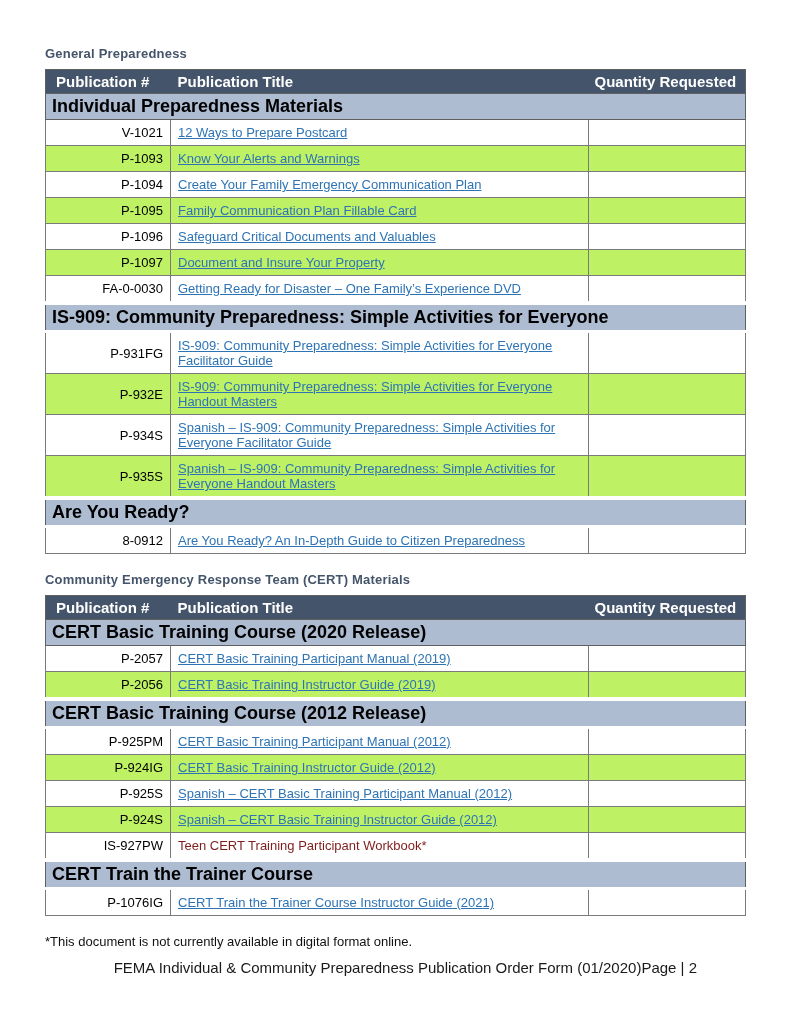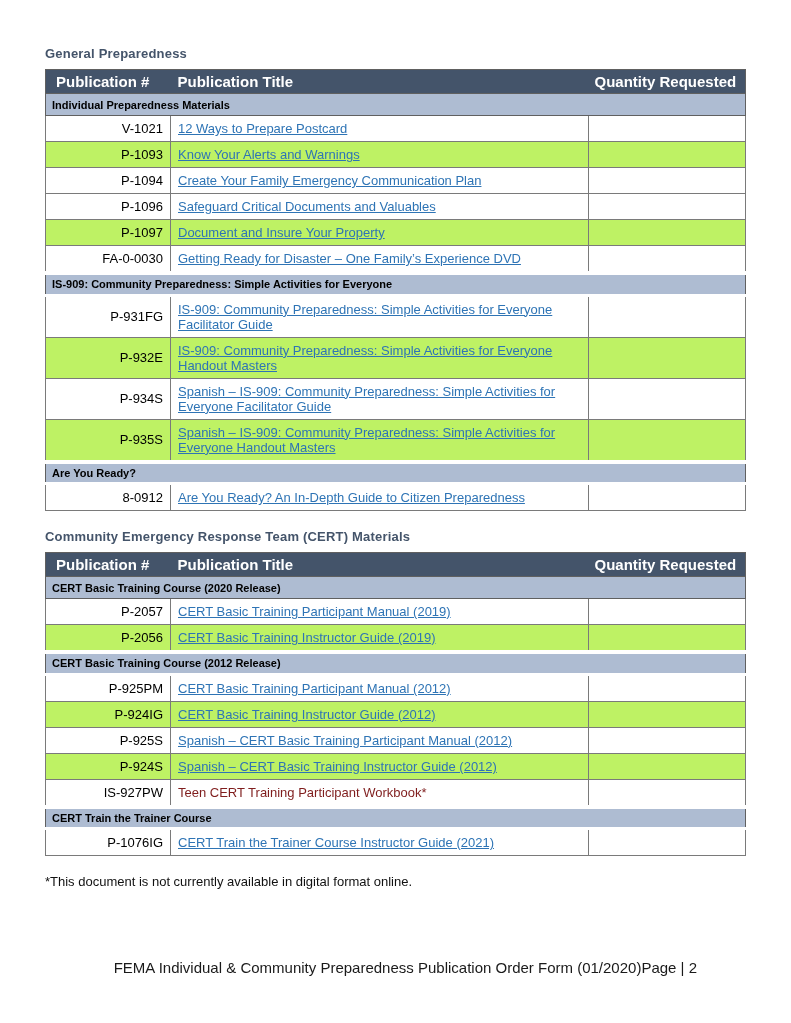--- a/index.html
+++ b/index.html
@@ -45,21 +45,21 @@
     padding: 3px 6px;
     text-align: left;
     border: none;
   }
   tr.header-row th.h-pub   { padding-left: 10px; }
   tr.header-row th.h-title { padding-left: 7px; }
   tr.header-row th.h-qty   { text-align: left; padding-right: 8px; }
 
   tr.section-row td {
     background: #AEBCD2;
-    font-size: 11px;
+    font-size: 18px;
     font-weight: bold;
     color: #000000;
     height: 22px;
     padding: 2px 6px;
     border-top: 1px solid #606060;
     border-bottom: 1px solid #606060;
   }
   tr.section-row.gapped td {
     border-top: 4px solid #ffffff;
     border-bottom: 3px solid #ffffff;
@@ -138,20 +138,25 @@
               <td class="qty-cell"></td>
             </tr>
             <tr class="data-row shaded">
               <td class="pub-cell">P-1093</td>
               <td class="title-cell"><a class="title-link" href="#">Know Your Alerts and Warnings</a></td>
               <td class="qty-cell"></td>
             </tr>
             <tr class="data-row">
               <td class="pub-cell">P-1094</td>
               <td class="title-cell"><a class="title-link" href="#">Create Your Family Emergency Communication Plan</a></td>
+              <td class="qty-cell"></td>
+            </tr>
+            <tr class="data-row shaded">
+              <td class="pub-cell">P-1095</td>
+              <td class="title-cell"><a class="title-link" href="#">Family Communication Plan Fillable Card</a></td>
               <td class="qty-cell"></td>
             </tr>
             <tr class="data-row">
               <td class="pub-cell">P-1096</td>
               <td class="title-cell"><a class="title-link" href="#">Safeguard Critical Documents and Valuables</a></td>
               <td class="qty-cell"></td>
             </tr>
             <tr class="data-row shaded">
               <td class="pub-cell">P-1097</td>
               <td class="title-cell"><a class="title-link" href="#">Document and Insure Your Property</a></td>

